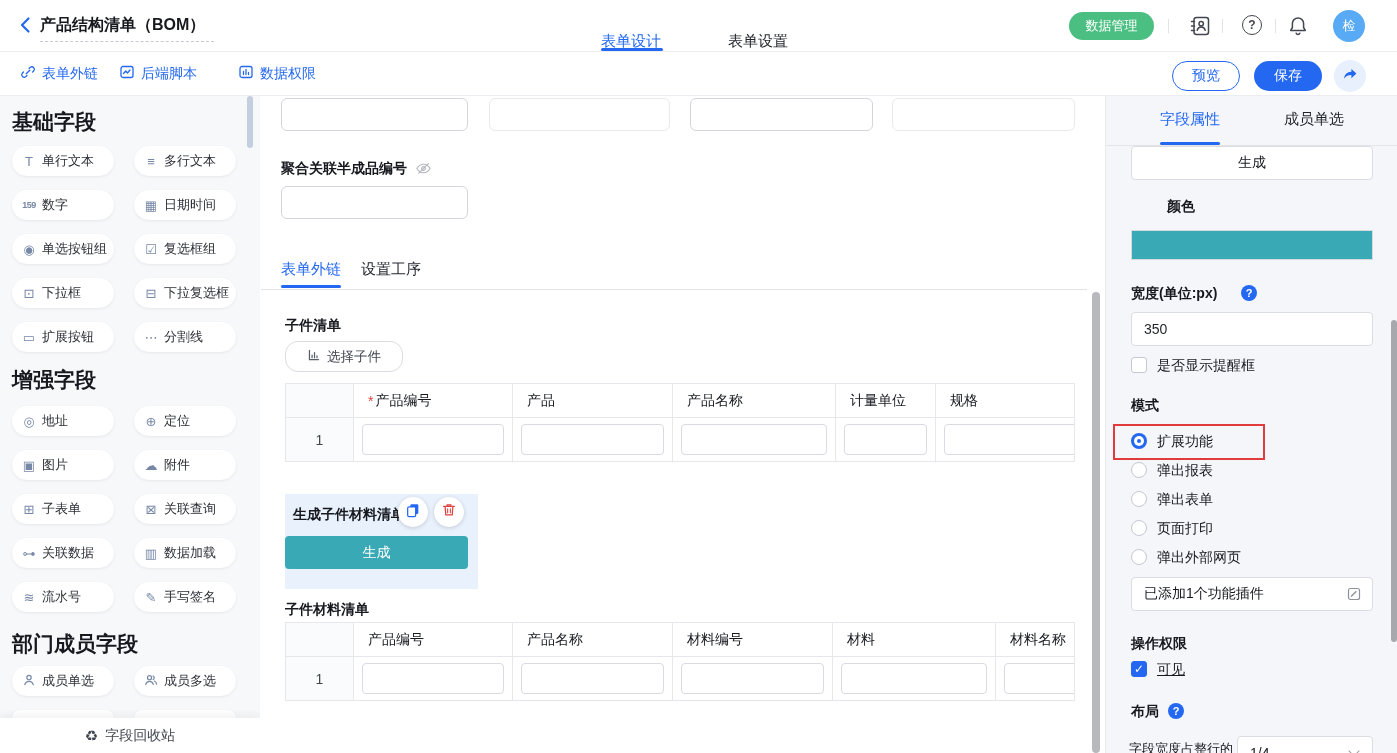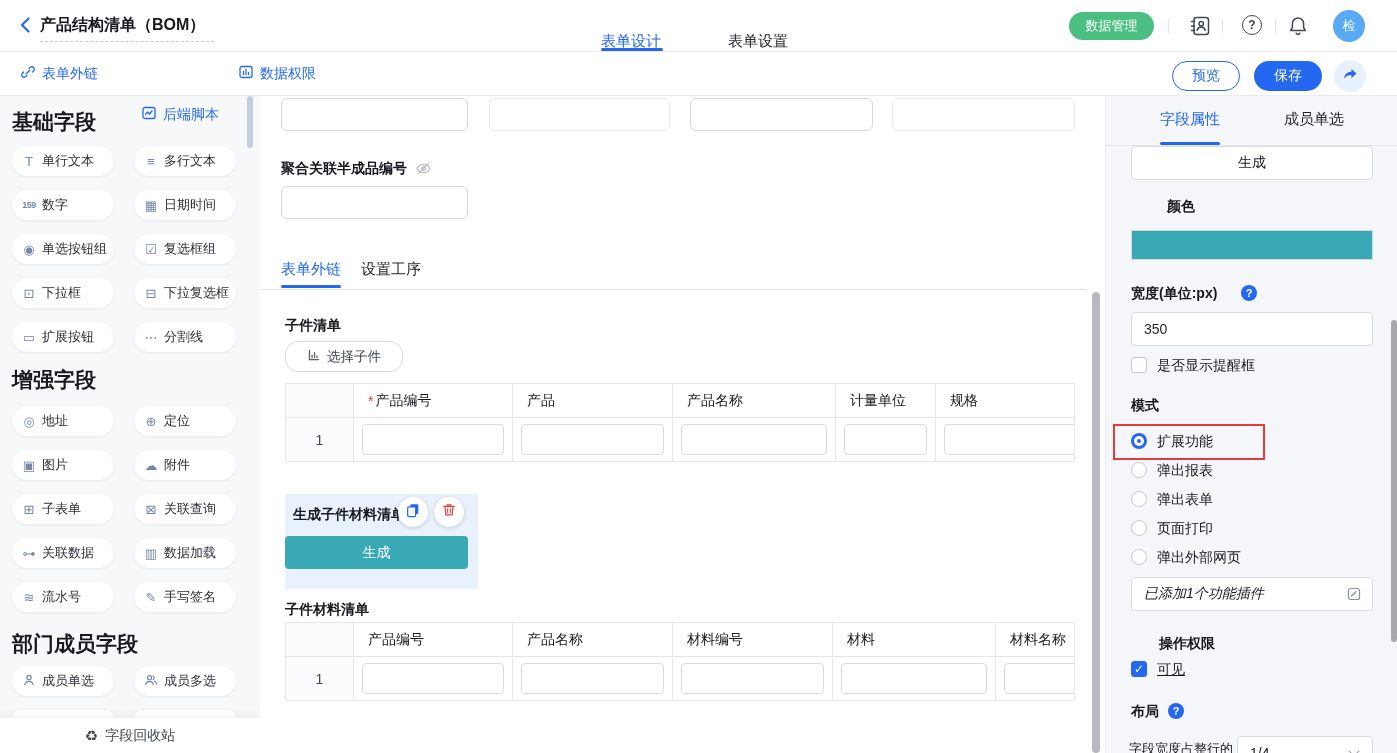--- a/index.html
+++ b/index.html
@@ -127,21 +127,21 @@
     <div class="tb-link" style="left:20px;">
       <span>
         <svg width="16" height="16" viewBox="0 0 16 16" fill="none" stroke="#2468f2" stroke-width="1.3" stroke-linecap="round">
           <path d="M6.2 9.8 9.8 6.2"></path>
             <path d="M9 4.6l1.3-1.3a2.5 2.5 0 0 1 3.5 3.5L12.5 8.1"></path>
             <path d="M3.5 8 2.2 9.3a2.5 2.5 0 0 0 3.5 3.5L7 11.5"></path>
         </svg>
       </span>
       <span>表单外链</span>
     </div>
-    <div class="tb-link" style="left:141px;margin-top:41px;">
+    <div class="tb-link" style="left:119px;">
       <span>
         <svg width="16" height="16" viewBox="0 0 16 16" fill="none" stroke="#2468f2" stroke-width="1.3">
           <rect x="2" y="2.5" width="12" height="11" rx="2"></rect>
             <path d="M4.5 9.5 6.7 7l1.8 2 2.5-3" stroke-linecap="round" stroke-linejoin="round"></path>
         </svg>
       </span>
       <span>后端脚本</span>
     </div>
     <div class="tb-link" style="left:238px;">
       <span>
@@ -428,30 +428,30 @@
     <div class="radio" style="top:395px;"></div>
     <div class="radio-lbl" style="top:395px;">弹出表单</div>
 
     <div class="radio" style="top:424px;"></div>
     <div class="radio-lbl" style="top:424px;">页面打印</div>
 
     <div class="radio" style="top:453px;"></div>
     <div class="radio-lbl" style="top:453px;">弹出外部网页</div>
 
     <div class="pn-box" style="top:481px;display:flex;align-items:center;">
-      <span style="padding-left:12px;font-size:14px;color:#17191f;font-style:italic;">已添加1个功能插件</span>
+      <span style="padding-left:12px;font-size:14px;color:#17191f;">已添加1个功能插件</span>
       <span style="margin-left:auto;padding-right:10px;display:flex;">
         <svg width="16" height="16" viewBox="0 0 16 16">
             <rect x="2.5" y="2.5" width="11" height="11" rx="2" fill="none" stroke="#8d939c" stroke-width="1.2"></rect>
             <path d="M6 10.6 10.9 5.7l-1-1L5 9.6 4.6 11Z" fill="#8d939c"></path>
           </svg>
       </span>
     </div>
 
-    <div class="pn-lbl" style="top:539px;margin-left:28px;">操作权限</div>
+    <div class="pn-lbl" style="top:539px;">操作权限</div>
     <div class="chk on" style="top:565px;">
         <span>✓</span>
       </div>
     <div class="chk-lbl" style="top:565px;text-decoration:underline;">可见</div>
 
     <div class="pn-lbl" style="top:607px;">布局</div>
     <div class="qmark" style="left:62px;top:607px;">?</div>
 
     <div class="abs" style="left:23px;top:644px;font-size:13px;color:#17191f;">字段宽度占整行的</div>
     <div class="abs" style="left:131px;top:640px;width:136px;height:34px;background:#fff;border:1px solid #d9dce1;border-radius:4px;display:flex;align-items:center;cursor:pointer;">

